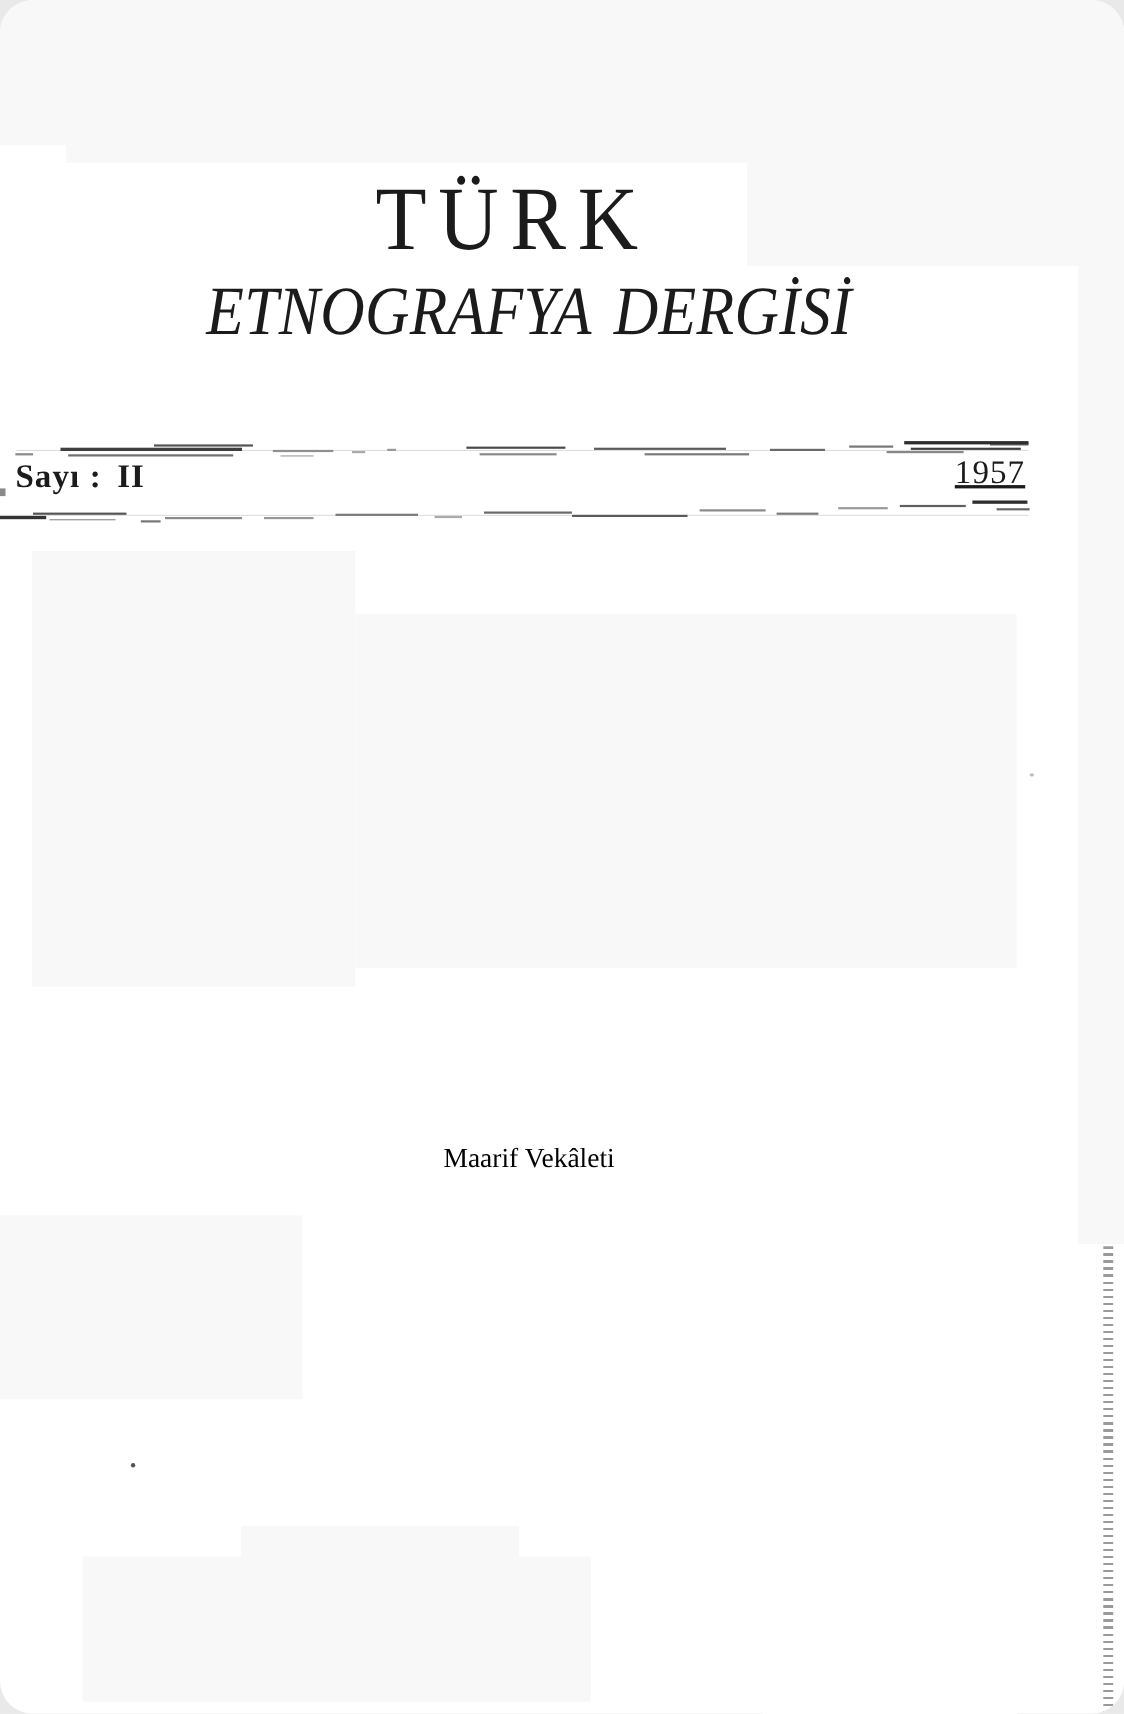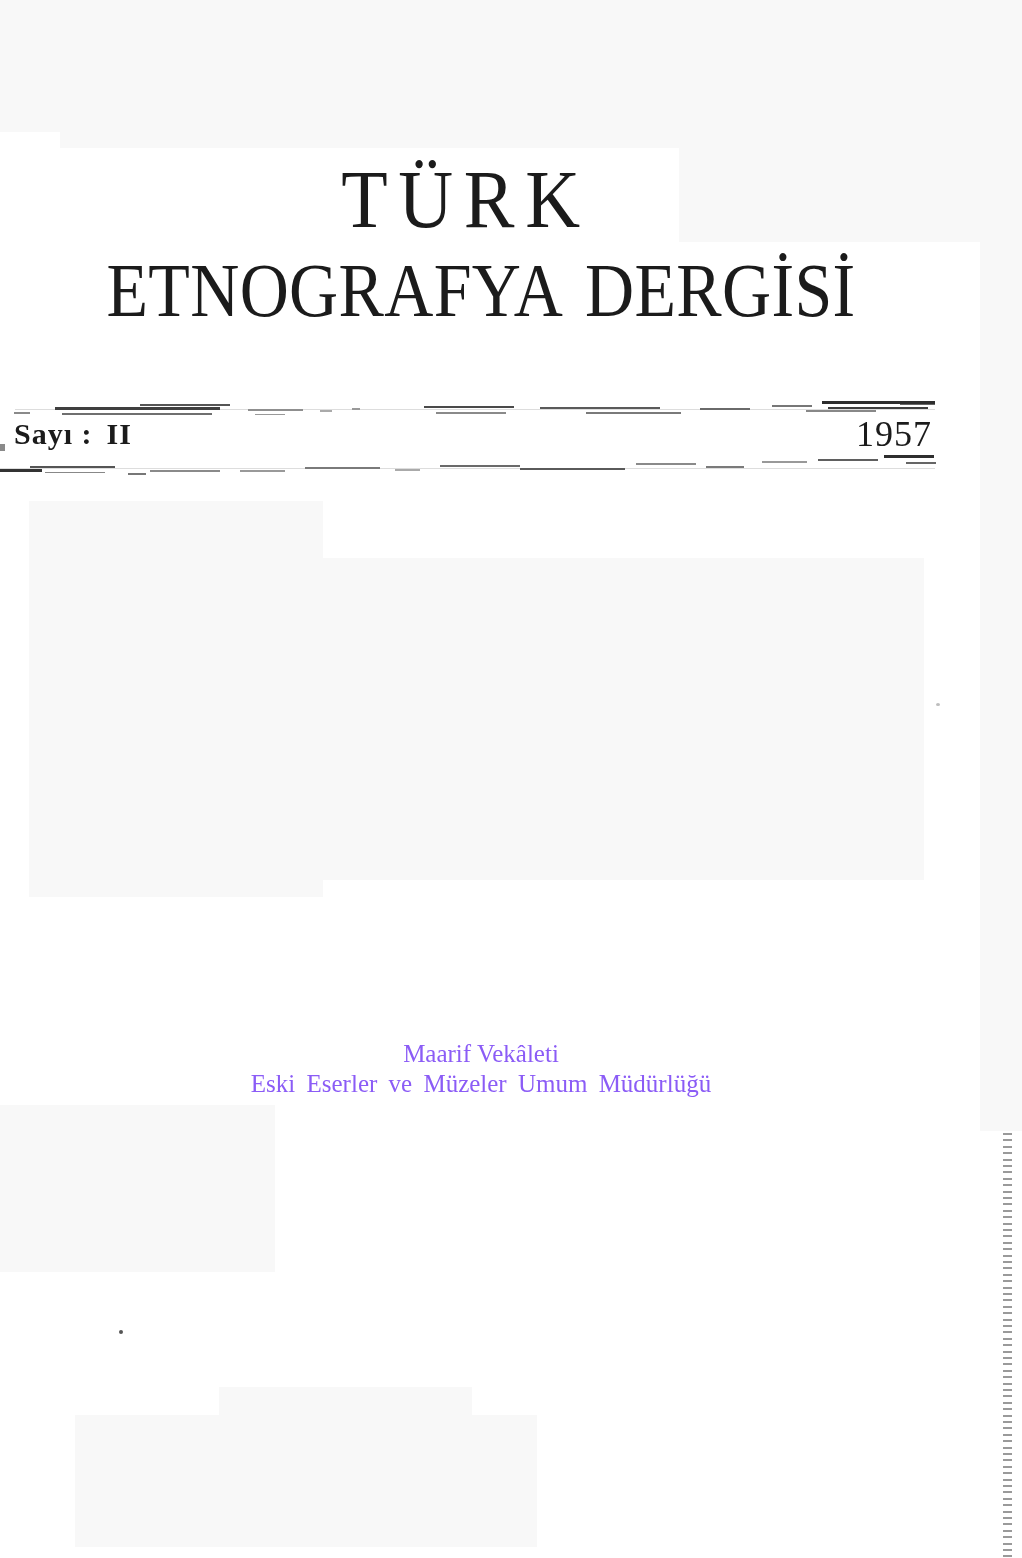--- a/index.html
+++ b/index.html
@@ -3,36 +3,37 @@
 <meta charset="utf-8">
 <style>
   html,body{margin:0;padding:0;background:#e9e9e9;}
   .page{
     position:relative;
     width:1022px;height:1558px;
     background:#ffffff;
     overflow:hidden;
     font-family:"Liberation Serif","DejaVu Serif",serif;
     color:#1b1b1b;
+    border-radius:30px;
   }
   .shade{position:absolute;background:#f8f8f8;}
   .edge-dashes{
     position:absolute;left:1003px;top:1133px;width:9px;height:425px;
     background:repeating-linear-gradient(to bottom,#9a9a9a 0px,#9a9a9a 2px,transparent 2px,transparent 6.4px);
   }
   .title-line{position:absolute;text-align:center;white-space:nowrap;line-height:1;}
   .title-line .stretch{display:inline-block;transform-origin:top center;}
   #title1{left:0;top:158px;width:932px;font-size:76px;letter-spacing:0.14em;}
   #title1 .stretch{transform:scaleY(1.08);}
-  #title2{left:0;top:252px;width:962px;font-size:68px;letter-spacing:0.005em;word-spacing:0.12em;}
+  #title2{left:0;top:252px;width:962px;font-size:56px;letter-spacing:0.005em;word-spacing:0.12em;font-style:italic;}
   #title2 .stretch{transform:scaleY(1.12);}
   .issue{position:absolute;left:14px;top:417px;font-size:30px;font-weight:700;letter-spacing:1px;white-space:nowrap;}
   .issue .num{margin-left:14px;margin-top:20px;}
-  .year{position:absolute;right:90px;top:413px;font-size:36px;letter-spacing:1px;}
-  .publisher{position:absolute;left:231px;top:1039px;width:500px;text-align:center;font-size:25px;line-height:29.5px;color:#8b5cf6;}
+  .year{position:absolute;right:90px;top:413px;font-size:30px;letter-spacing:1px;text-decoration:underline;}
+  .publisher{position:absolute;left:231px;top:1039px;width:500px;text-align:center;font-size:25px;line-height:29.5px;color:#000000;}
   .publisher .l2{word-spacing:5px;}
   .publisher .l3{word-spacing:6px;}
   .imprint{position:absolute;left:179px;top:1346px;width:600px;text-align:center;font-size:26px;letter-spacing:1.2px;word-spacing:6px;white-space:nowrap;}
   .dash{position:absolute;}
   .artifact-dot{position:absolute;border-radius:50%;}
 </style>
 </head>
 <body>
 
 <div class="page">
@@ -58,21 +59,20 @@
   <div id="ruleTop"></div>
   <div id="ruleBottom"></div>
 
   <div class="issue">
     <span>Sayı :</span><span class="num">II</span>
   </div>
   <div class="year">1957</div>
 
   <div class="publisher">
     <div class="l1">Maarif Vekâleti</div>
-    <div class="l2">Eski Eserler ve Müzeler Umum Müdürlüğü</div>
   </div>
 
 
   <div class="artifact-dot" style="left:119px;top:1330px;width:4px;height:4px;background:#555;"></div>
   <div class="artifact-dot" style="left:936px;top:703px;width:4px;height:3px;background:#bdbdbd;"></div>
   <div class="dash" style="left:0;top:444px;width:5px;height:7px;background:#8a8a8a;"></div>
 
 <div class="dash" style="left: 15px; top: 409px; width: 920px; height: 1px; background: rgb(221, 221, 221);"></div>
     <div class="dash" style="left: 14px; top: 412px; width: 16px; height: 2px; background: rgb(138, 138, 138);"></div>
     <div class="dash" style="left: 55px; top: 407px; width: 165px; height: 3px; background: rgb(63, 63, 63);"></div>

